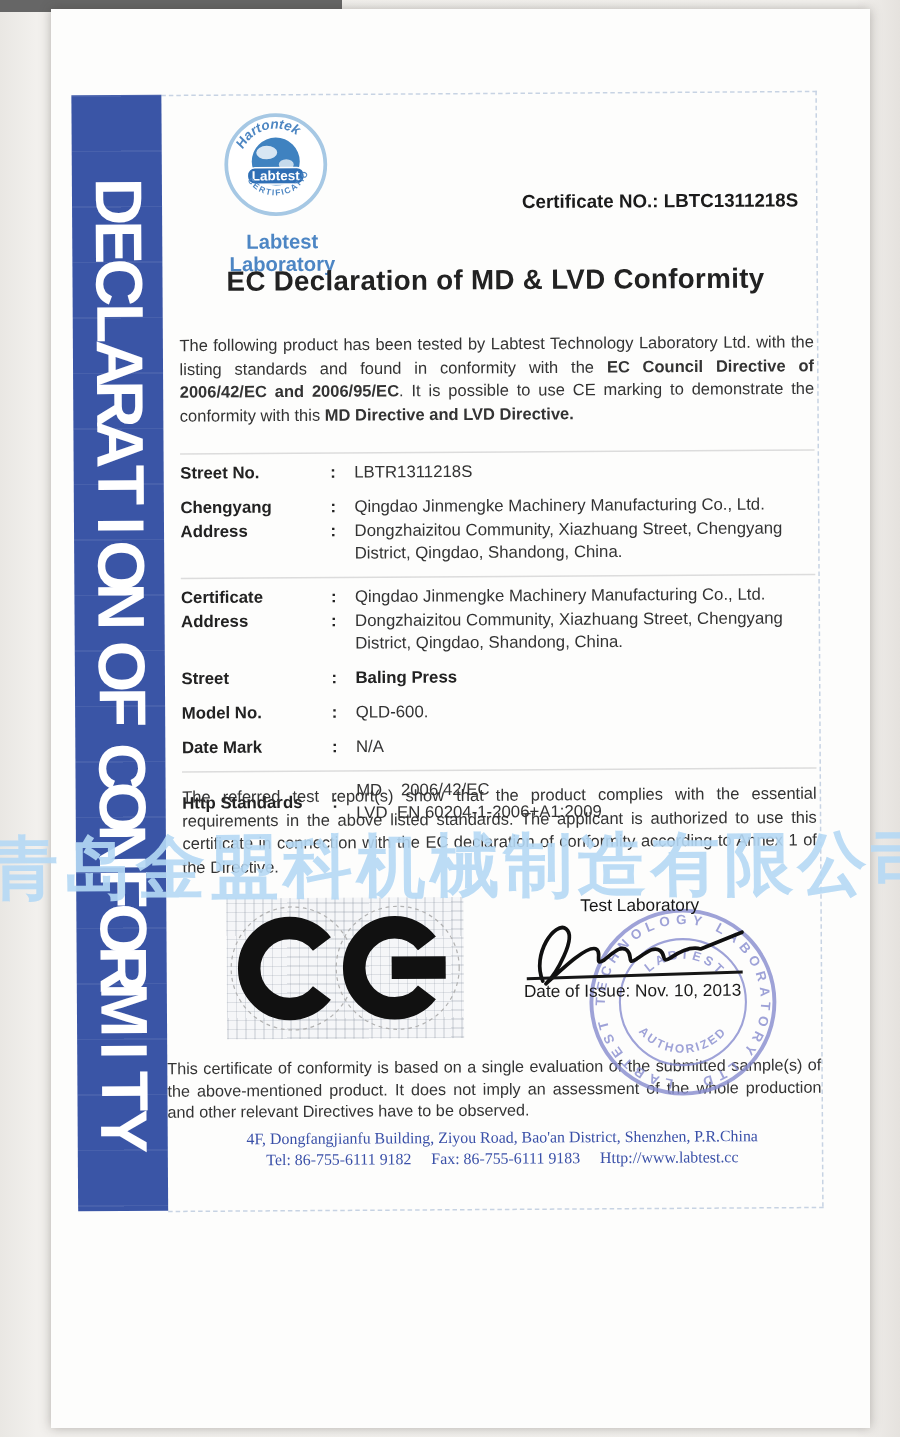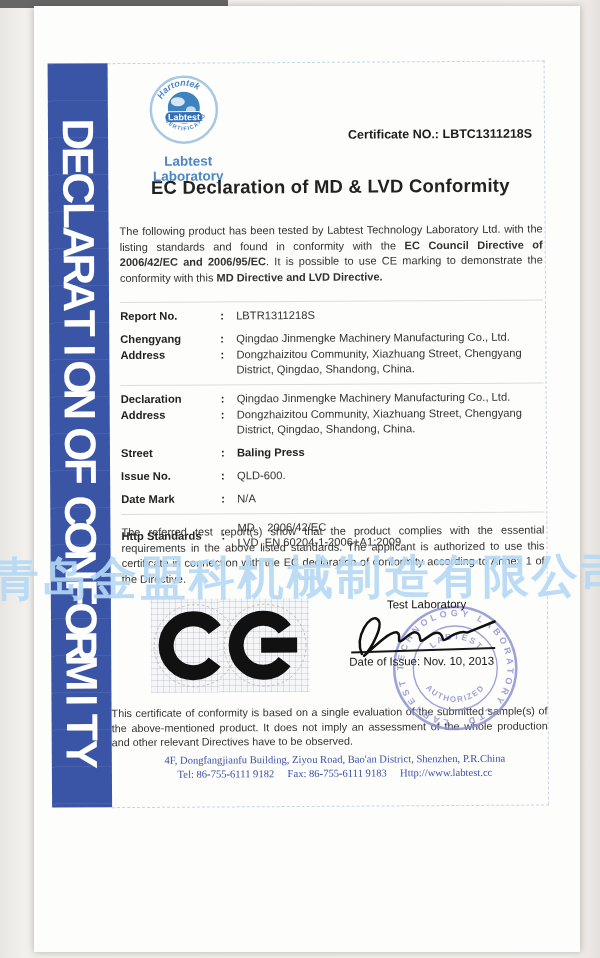--- a/index.html
+++ b/index.html
@@ -198,21 +198,21 @@
       <div class="logo-caption">Labtest Laboratory</div>
 
       <div class="cert-no">Certificate NO.: LBTC1311218S</div>
 
       <div class="title">EC Declaration of MD &amp; LVD Conformity</div>
 
       <div class="para intro"><span>The following product has been tested by Labtest Technology Laboratory Ltd. with the listing standards and found in conformity with the </span><span class="b">EC Council Directive of 2006/42/EC and 2006/95/EC</span><span>. It is possible to use CE marking to demonstrate the conformity with this </span><span class="b">MD Directive and LVD Directive.</span></div>
 
       <div class="fields">
           <div class="field-row sep">
-            <div class="f-label">Report No.</div>
+            <div class="f-label">Street No.</div>
             <div class="f-colon">:</div>
             <div class="f-value">
               <div>LBTR1311218S</div>
             </div>
           </div>
           <div class="field-row">
             <div class="f-label">Chengyang</div>
             <div class="f-colon">:</div>
             <div class="f-value">
               <div>Qingdao Jinmengke Machinery Manufacturing Co., Ltd.</div>
@@ -220,21 +220,21 @@
           </div>
           <div class="field-row tight">
             <div class="f-label">Address</div>
             <div class="f-colon">:</div>
             <div class="f-value">
               <div>Dongzhaizitou Community, Xiazhuang Street, Chengyang</div>
               <div>District, Qingdao, Shandong, China.</div>
             </div>
           </div>
           <div class="field-row sep">
-            <div class="f-label">Declaration</div>
+            <div class="f-label">Certificate</div>
             <div class="f-colon">:</div>
             <div class="f-value">
               <div>Qingdao Jinmengke Machinery Manufacturing Co., Ltd.</div>
             </div>
           </div>
           <div class="field-row tight">
             <div class="f-label">Address</div>
             <div class="f-colon">:</div>
             <div class="f-value">
               <div>Dongzhaizitou Community, Xiazhuang Street, Chengyang</div>
@@ -242,21 +242,21 @@
             </div>
           </div>
           <div class="field-row">
             <div class="f-label">Street</div>
             <div class="f-colon">:</div>
             <div class="f-value bold">
               <div>Baling Press</div>
             </div>
           </div>
           <div class="field-row">
-            <div class="f-label">Issue No.</div>
+            <div class="f-label">Model No.</div>
             <div class="f-colon">:</div>
             <div class="f-value">
               <div>QLD-600.</div>
             </div>
           </div>
           <div class="field-row">
             <div class="f-label">Date Mark</div>
             <div class="f-colon">:</div>
             <div class="f-value">
               <div>N/A</div>

